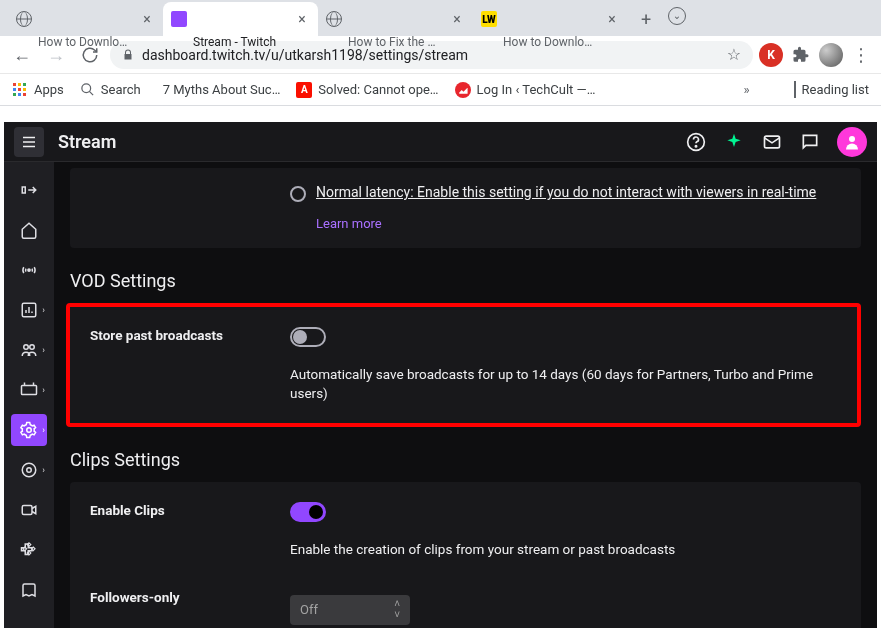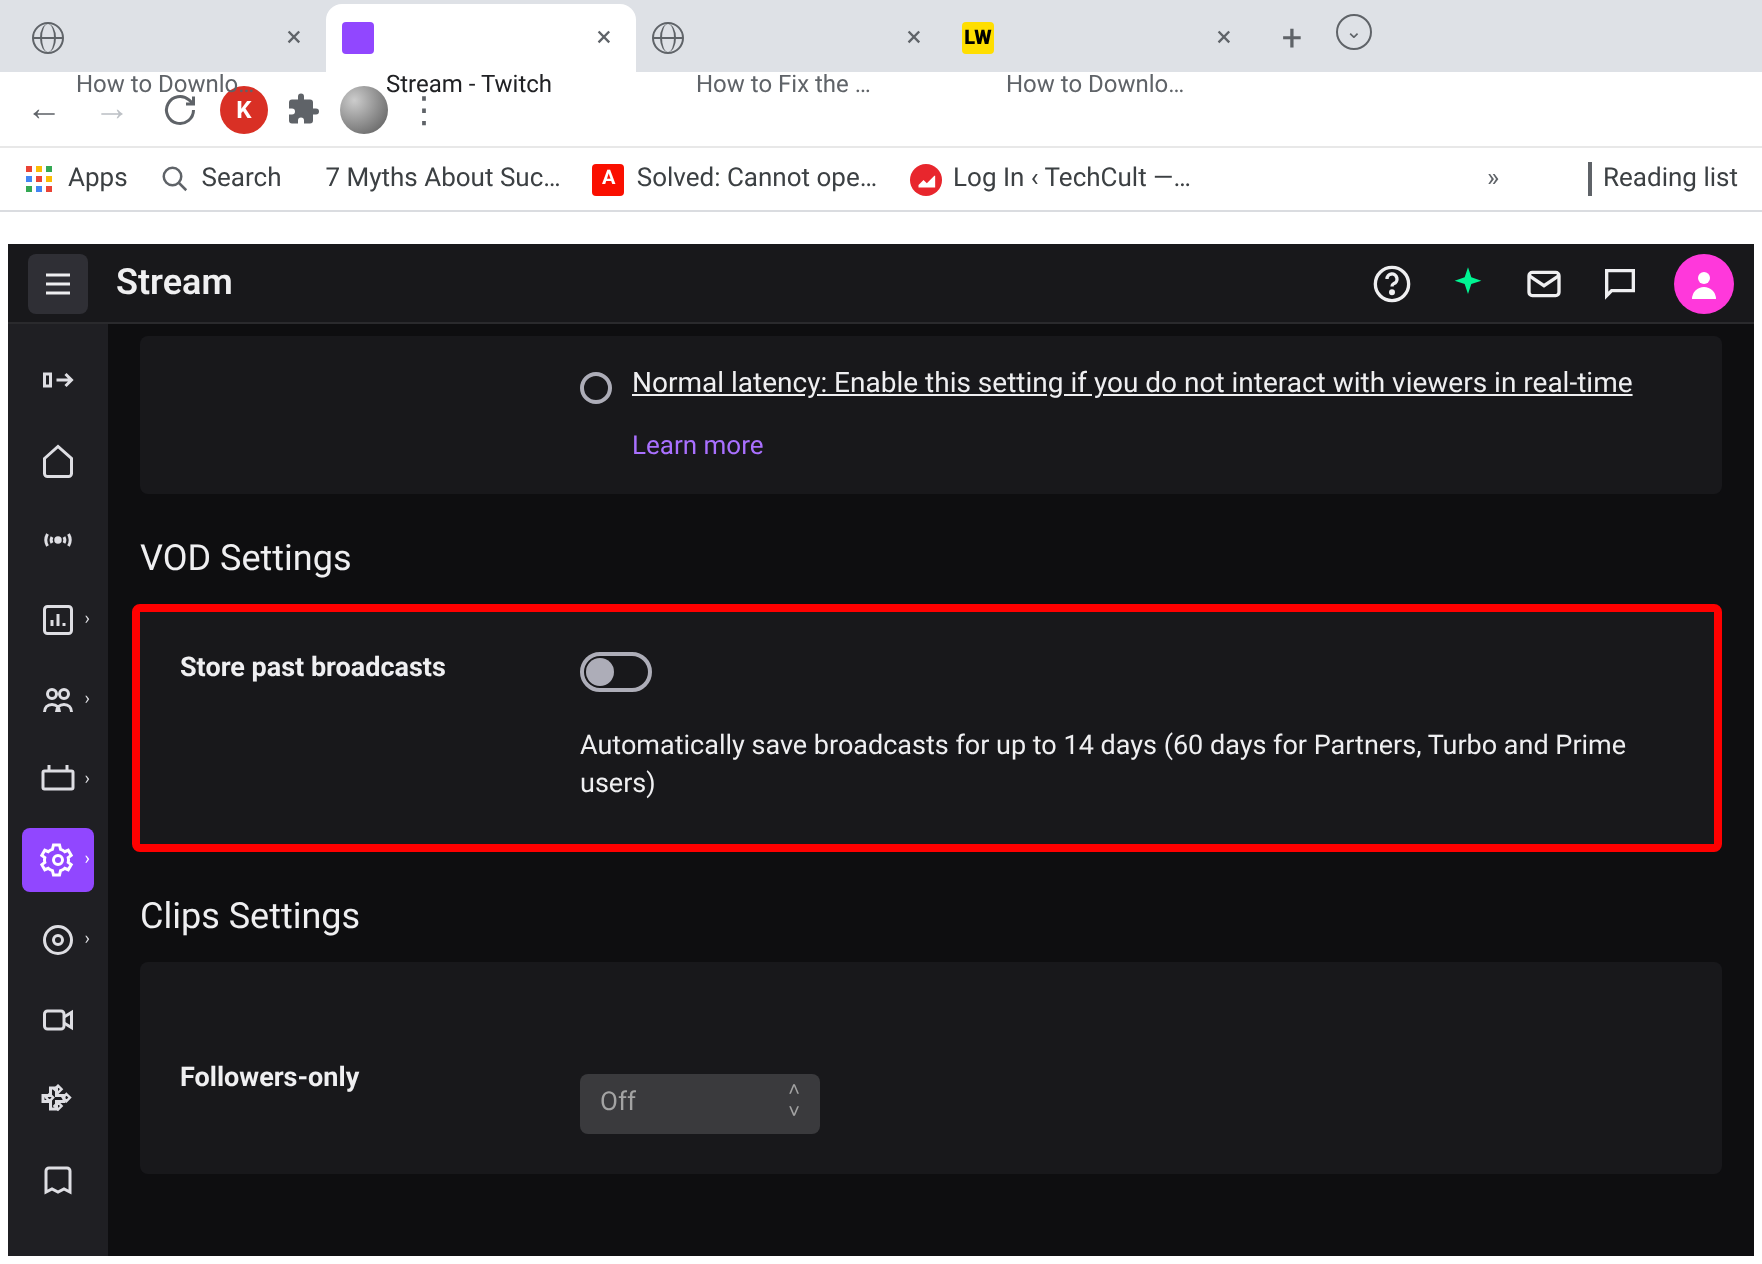--- a/index.html
+++ b/index.html
@@ -140,20 +140,29 @@
 </div>
 
 <div class="toolbar">
   <div class="nav-arrow">←</div>
   <div class="nav-arrow disabled">→</div>
   <div class="nav-arrow">
     <svg width="18" height="18" viewBox="0 0 24 24" fill="none" stroke="#5f6368" stroke-width="2">
         <path d="M21 12a9 9 0 1 1-3-6.7L21 8"></path>
         <path d="M21 3v5h-5"></path>
       </svg>
+  </div>
+  <div class="omnibox">
+    <span class="lock">
+      <svg width="12" height="14" viewBox="0 0 24 24" fill="#5f6368">
+          <path d="M6 10V7a6 6 0 1 1 12 0v3h1v11H5V10h1zm2 0h8V7a4 4 0 1 0-8 0v3z"></path>
+        </svg>
+    </span>
+    <span>dashboard.twitch.tv/u/utkarsh1198/settings/stream</span>
+    <span class="star">☆</span>
   </div>
   <div class="ext-icon ext-k">K</div>
   <div class="ext-icon ext-puzzle">
     <svg width="18" height="18" viewBox="0 0 24 24" fill="#5f6368">
         <path d="M20 11h-2V7a2 2 0 0 0-2-2h-4V3a2 2 0 1 0-4 0v2H4a2 2 0 0 0-2 2v4h2a2 2 0 1 1 0 4H2v4a2 2 0 0 0 2 2h4v-2a2 2 0 1 1 4 0v2h4a2 2 0 0 0 2-2v-4h2a2 2 0 1 0 0-4z"></path>
       </svg>
   </div>
   <div class="avatar-ext"></div>
   <div class="dots">⋮</div>
 </div>
@@ -350,20 +359,27 @@
           <div class="setting-control">
             <div class="toggle off"></div>
             <div class="setting-desc">Automatically save broadcasts for up to 14 days (60 days for Partners, Turbo and Prime users)</div>
           </div>
         </div>
       </div>
 
       <div class="section-h">Clips Settings</div>
 
       <div class="setting-box">
+        <div class="setting-row">
+          <div class="setting-label">Enable Clips</div>
+          <div class="setting-control">
+            <div class="toggle on"></div>
+            <div class="setting-desc">Enable the creation of clips from your stream or past broadcasts</div>
+          </div>
+        </div>
         <div class="setting-row" style="margin-top:30px;">
           <div class="setting-label">Followers-only</div>
           <div class="setting-control">
             <div class="select-pill">
               <span>Off</span>
               <span class="chev">
                   <span>˄</span>
                   <span>˅</span>
                 </span>
             </div>

